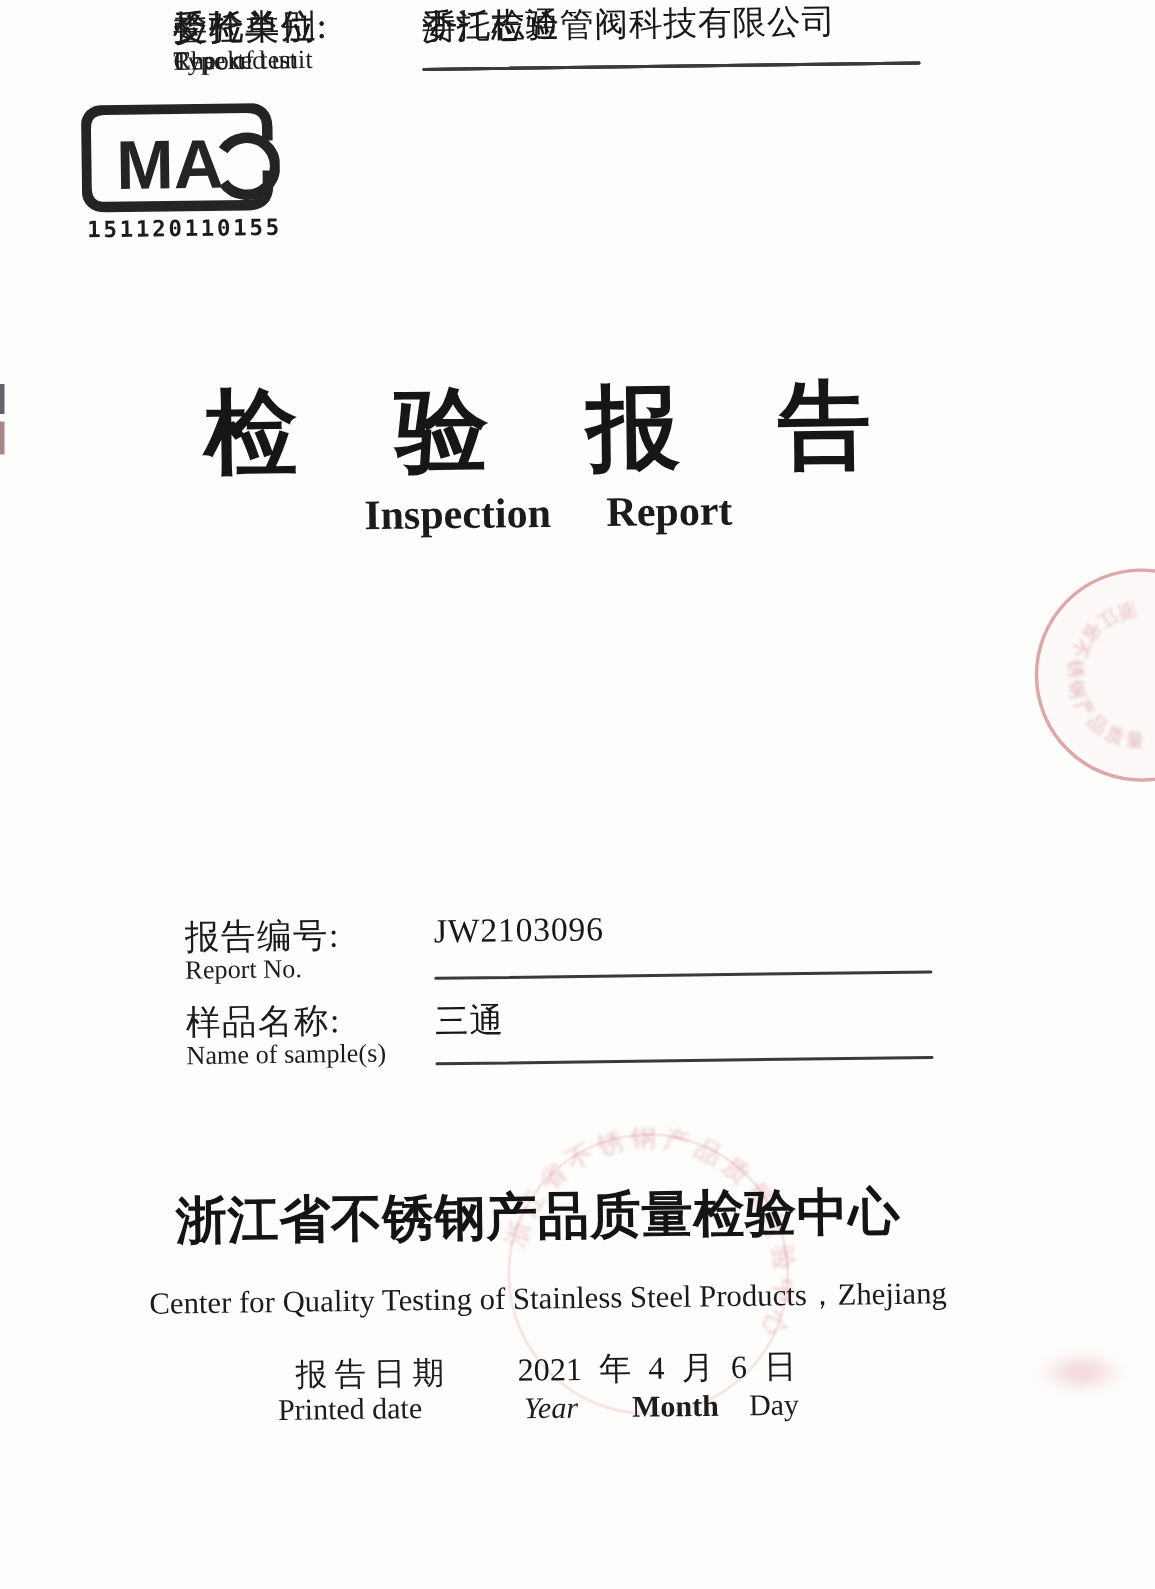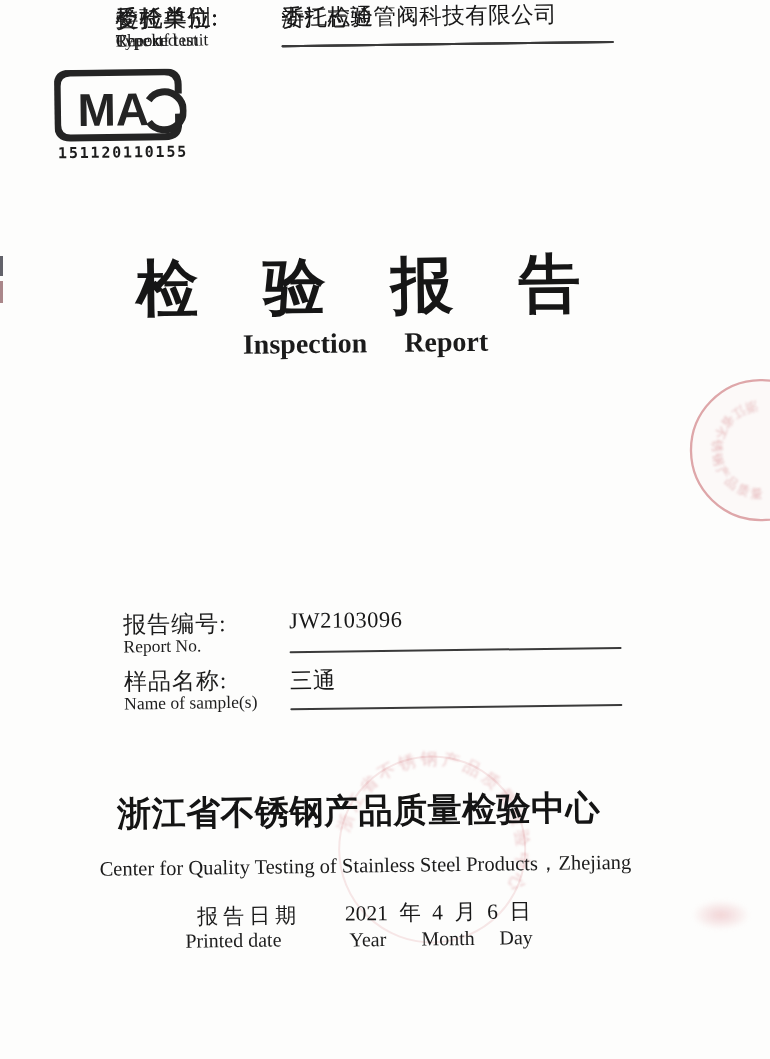--- a/index.html
+++ b/index.html
@@ -80,22 +80,22 @@
     font-size:21px;letter-spacing:5px;color:#1b1b1b;white-space:nowrap;
   }
   .date-value{
     position:absolute;left:340px;top:898px;
     font-size:21.5px;word-spacing:6px;color:#181818;white-space:nowrap;
   }
   .date-en{
     position:absolute;left:180px;top:927px;
     font-size:20px;color:#1d1d1d;white-space:nowrap;
   }
-  .unit-year{position:absolute;left:344px;top:928px;font-size:20px;color:#1d1d1d;}
-  .unit-month{position:absolute;left:416px;top:928px;font-size:20px;color:#1d1d1d;}
+  .unit-year{position:absolute;left:344px;top:928px;font-size:20px;color:#1d1d1d;font-style:italic;}
+  .unit-month{position:absolute;left:416px;top:928px;font-size:20px;color:#1d1d1d;font-weight:bold;}
   .unit-day{position:absolute;left:494px;top:928px;font-size:20px;color:#1d1d1d;}
   
   .stamp-center{position:absolute;left:310px;top:740px;}
   .stamp-right{position:absolute;left:690px;top:372px;}
   .stamp-arc-text{
     font-family:"Liberation Serif",serif;
     filter:blur(1.1px);
   }
   
   .edge-mark-1{position:absolute;left:0;top:256px;width:3px;height:20px;background:#474750;opacity:.85;}

